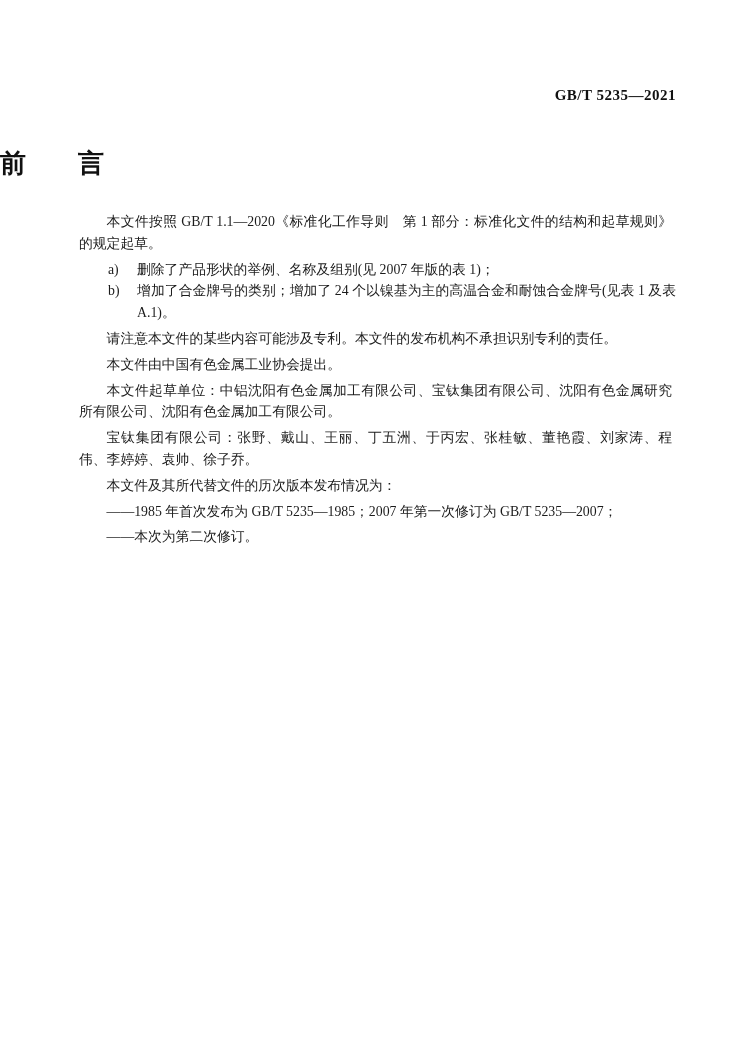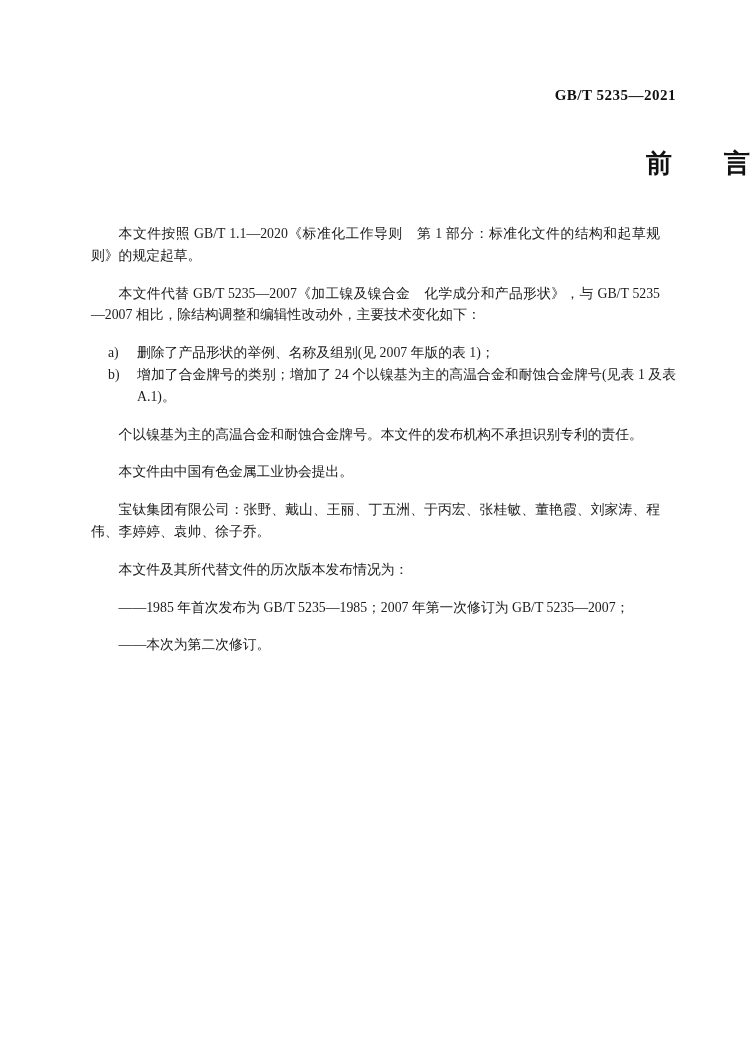--- a/index.html
+++ b/index.html
@@ -25,39 +25,39 @@
     letter-spacing: 0.5px;
     color: #111;
     white-space: nowrap;
   }
   .doc-title {
     position: absolute;
     top: 148px;
     left: 0;
     width: 100%;
     margin: 0;
-    text-align: right;
+    text-align: left;
     font-family: "DejaVu Sans", "Liberation Sans", sans-serif;
     font-weight: bold;
     font-size: 26px;
     line-height: 30px;
     color: #111;
   }
   .body {
     position: absolute;
     left: 75px;
     top: 207px;
     width: 601px;
     font-size: 13.8px;
     line-height: 21.8px;
     text-align: justify;
     text-justify: inter-ideograph;
   }
   .body p {
-    margin: 16px;
+    margin: 4px;
     padding: 0;
     text-indent: 2em;
   }
   .change-item {
     position: relative;
     padding-left: 62px;
     text-indent: 0;
   }
   .change-item .marker {
     position: absolute;
@@ -78,37 +78,37 @@
 <div class="page">
 
   <div class="std-code">GB/T 5235—2021</div>
 
   <h1 class="doc-title">前　　言</h1>
 
   <div class="body">
 
     <p>本文件按照 GB/T 1.1—2020《标准化工作导则　第 1 部分：标准化文件的结构和起草规则》的规定起草。</p>
 
-    <p>本文件代替 GB/T 5235—2007《加工镍及镍合金　化学成分和产品形状》，与 GB/T 5235—2007 相比，除结构调整和编辑性改动外，主要技术变化如下：</p>
 
     <div class="change-item">
       <span class="marker">a)</span>
       <span>删除了产品形状的举例、名称及组别(见 2007 年版的表 1)；</span>
     </div>
 
     <div class="change-item">
       <span class="marker">b)</span>
       <span>增加了合金牌号的类别；增加了 24 个以镍基为主的高温合金和耐蚀合金牌号(见表 1 及表 A.1)。</span>
     </div>
 
-    <p>个以镍基为主的高温合金和耐蚀合金牌号。本文件的发布机构不承担识别专利的责任。</p>
+    <p>请注意本文件的某些内容可能涉及专利。本文件的发布机构不承担识别专利的责任。</p>
 
     <p>本文件由中国有色金属工业协会提出。</p>
 
 
+    <p>本文件起草单位：中铝沈阳有色金属加工有限公司、宝钛集团有限公司、沈阳有色金属研究所有限公司、沈阳有色金属加工有限公司。</p>
 
     <p>宝钛集团有限公司：张野、戴山、王丽、丁五洲、于丙宏、张桂敏、董艳霞、刘家涛、程伟、李婷婷、袁帅、徐子乔。</p>
 
     <p>本文件及其所代替文件的历次版本发布情况为：</p>
 
     <p>——1985 年首次发布为 GB/T 5235—1985；2007 年第一次修订为 GB/T 5235—2007；</p>
 
     <p>——本次为第二次修订。</p>
 
   </div>

